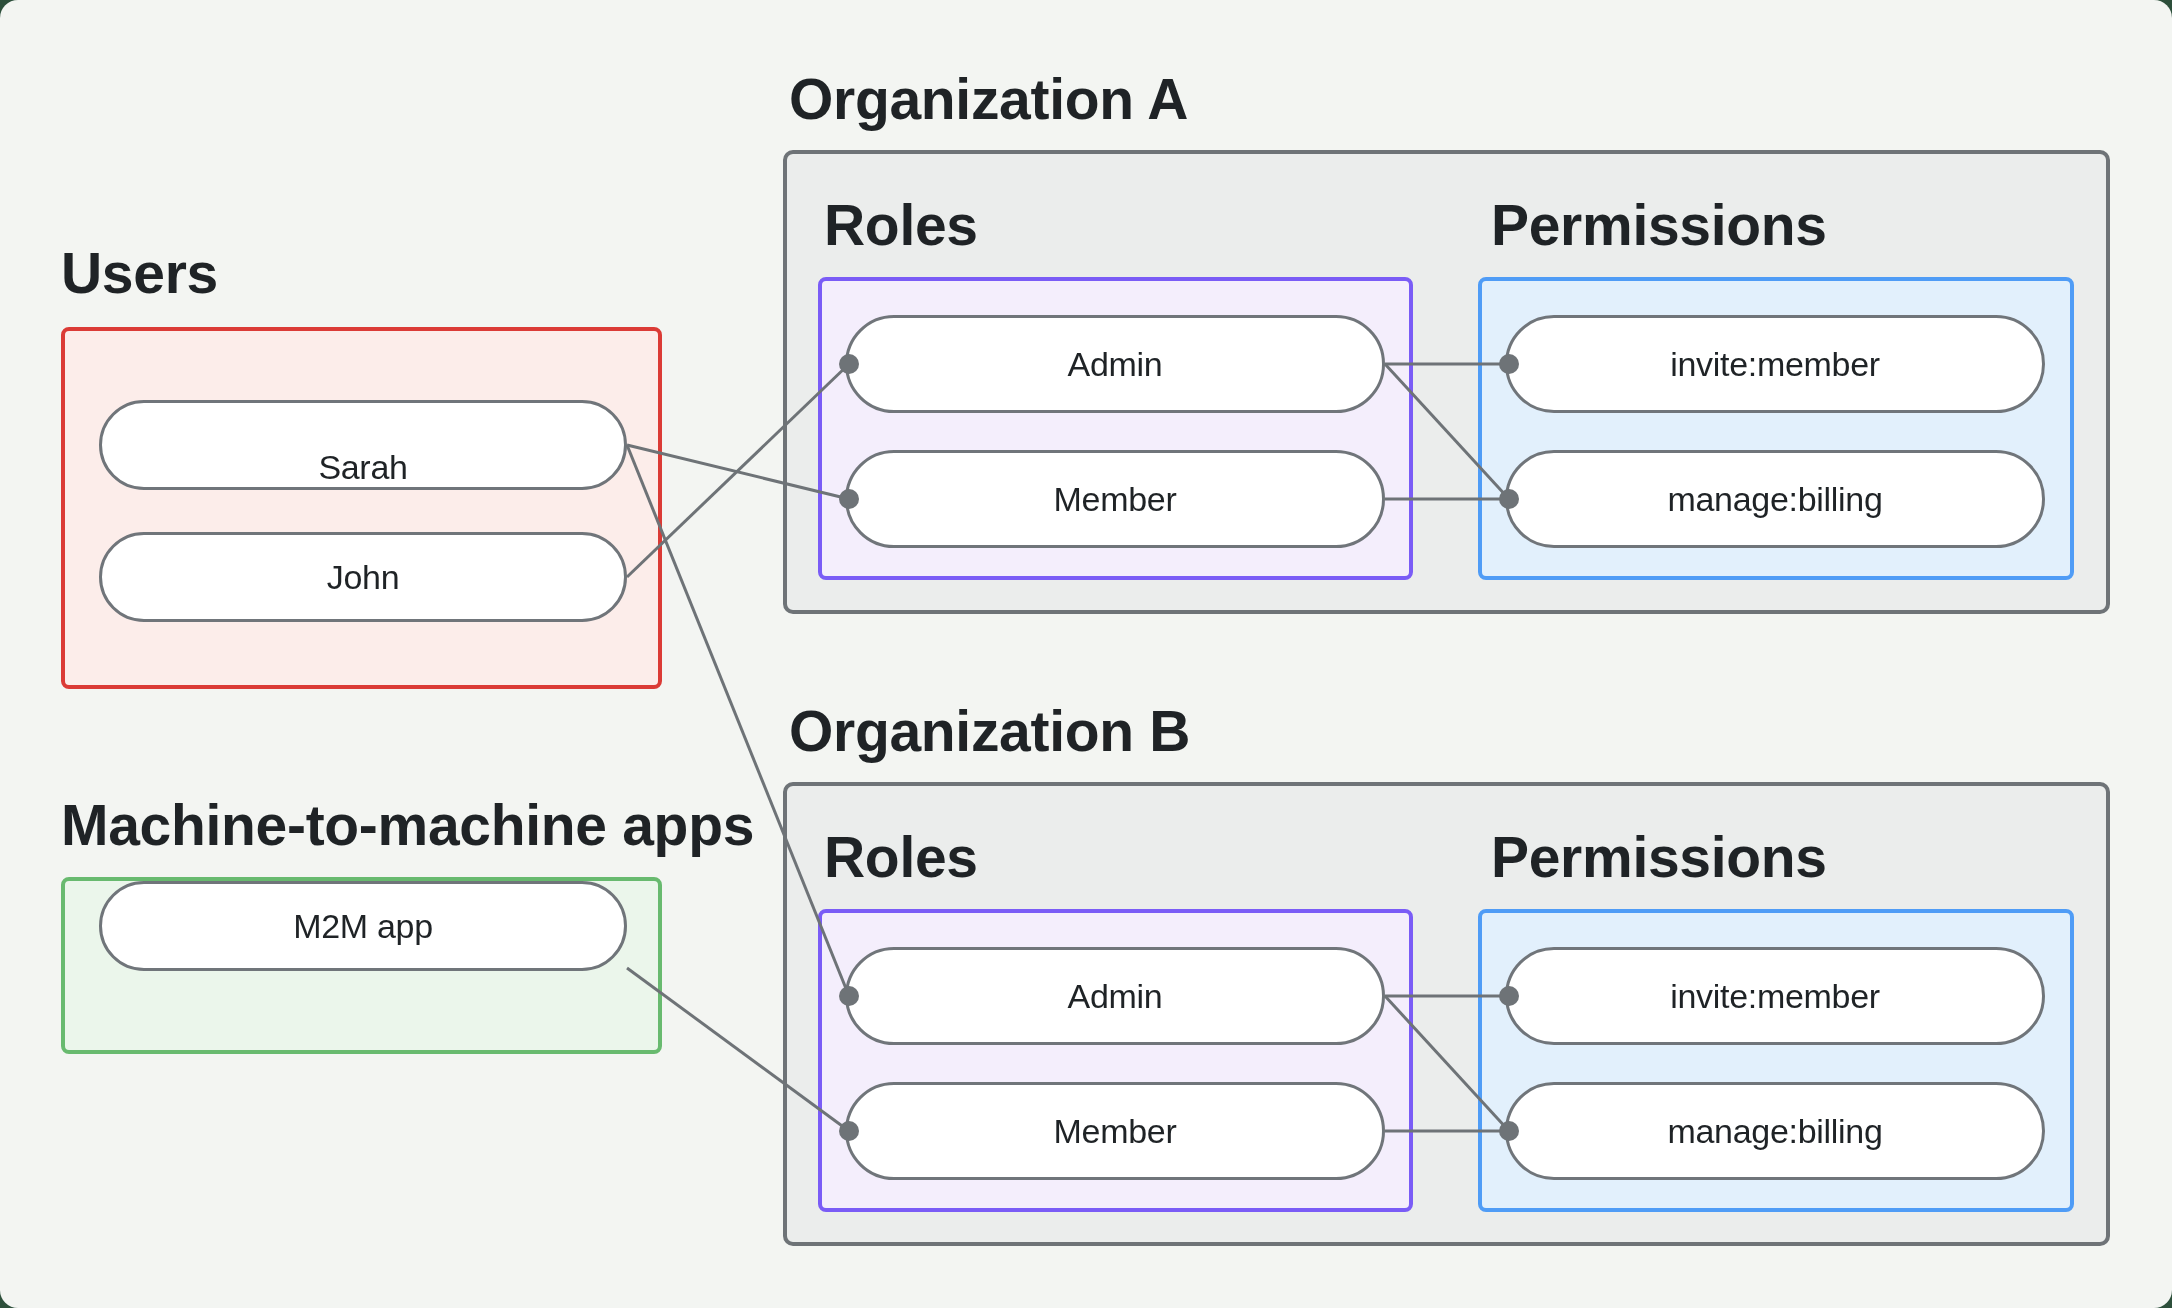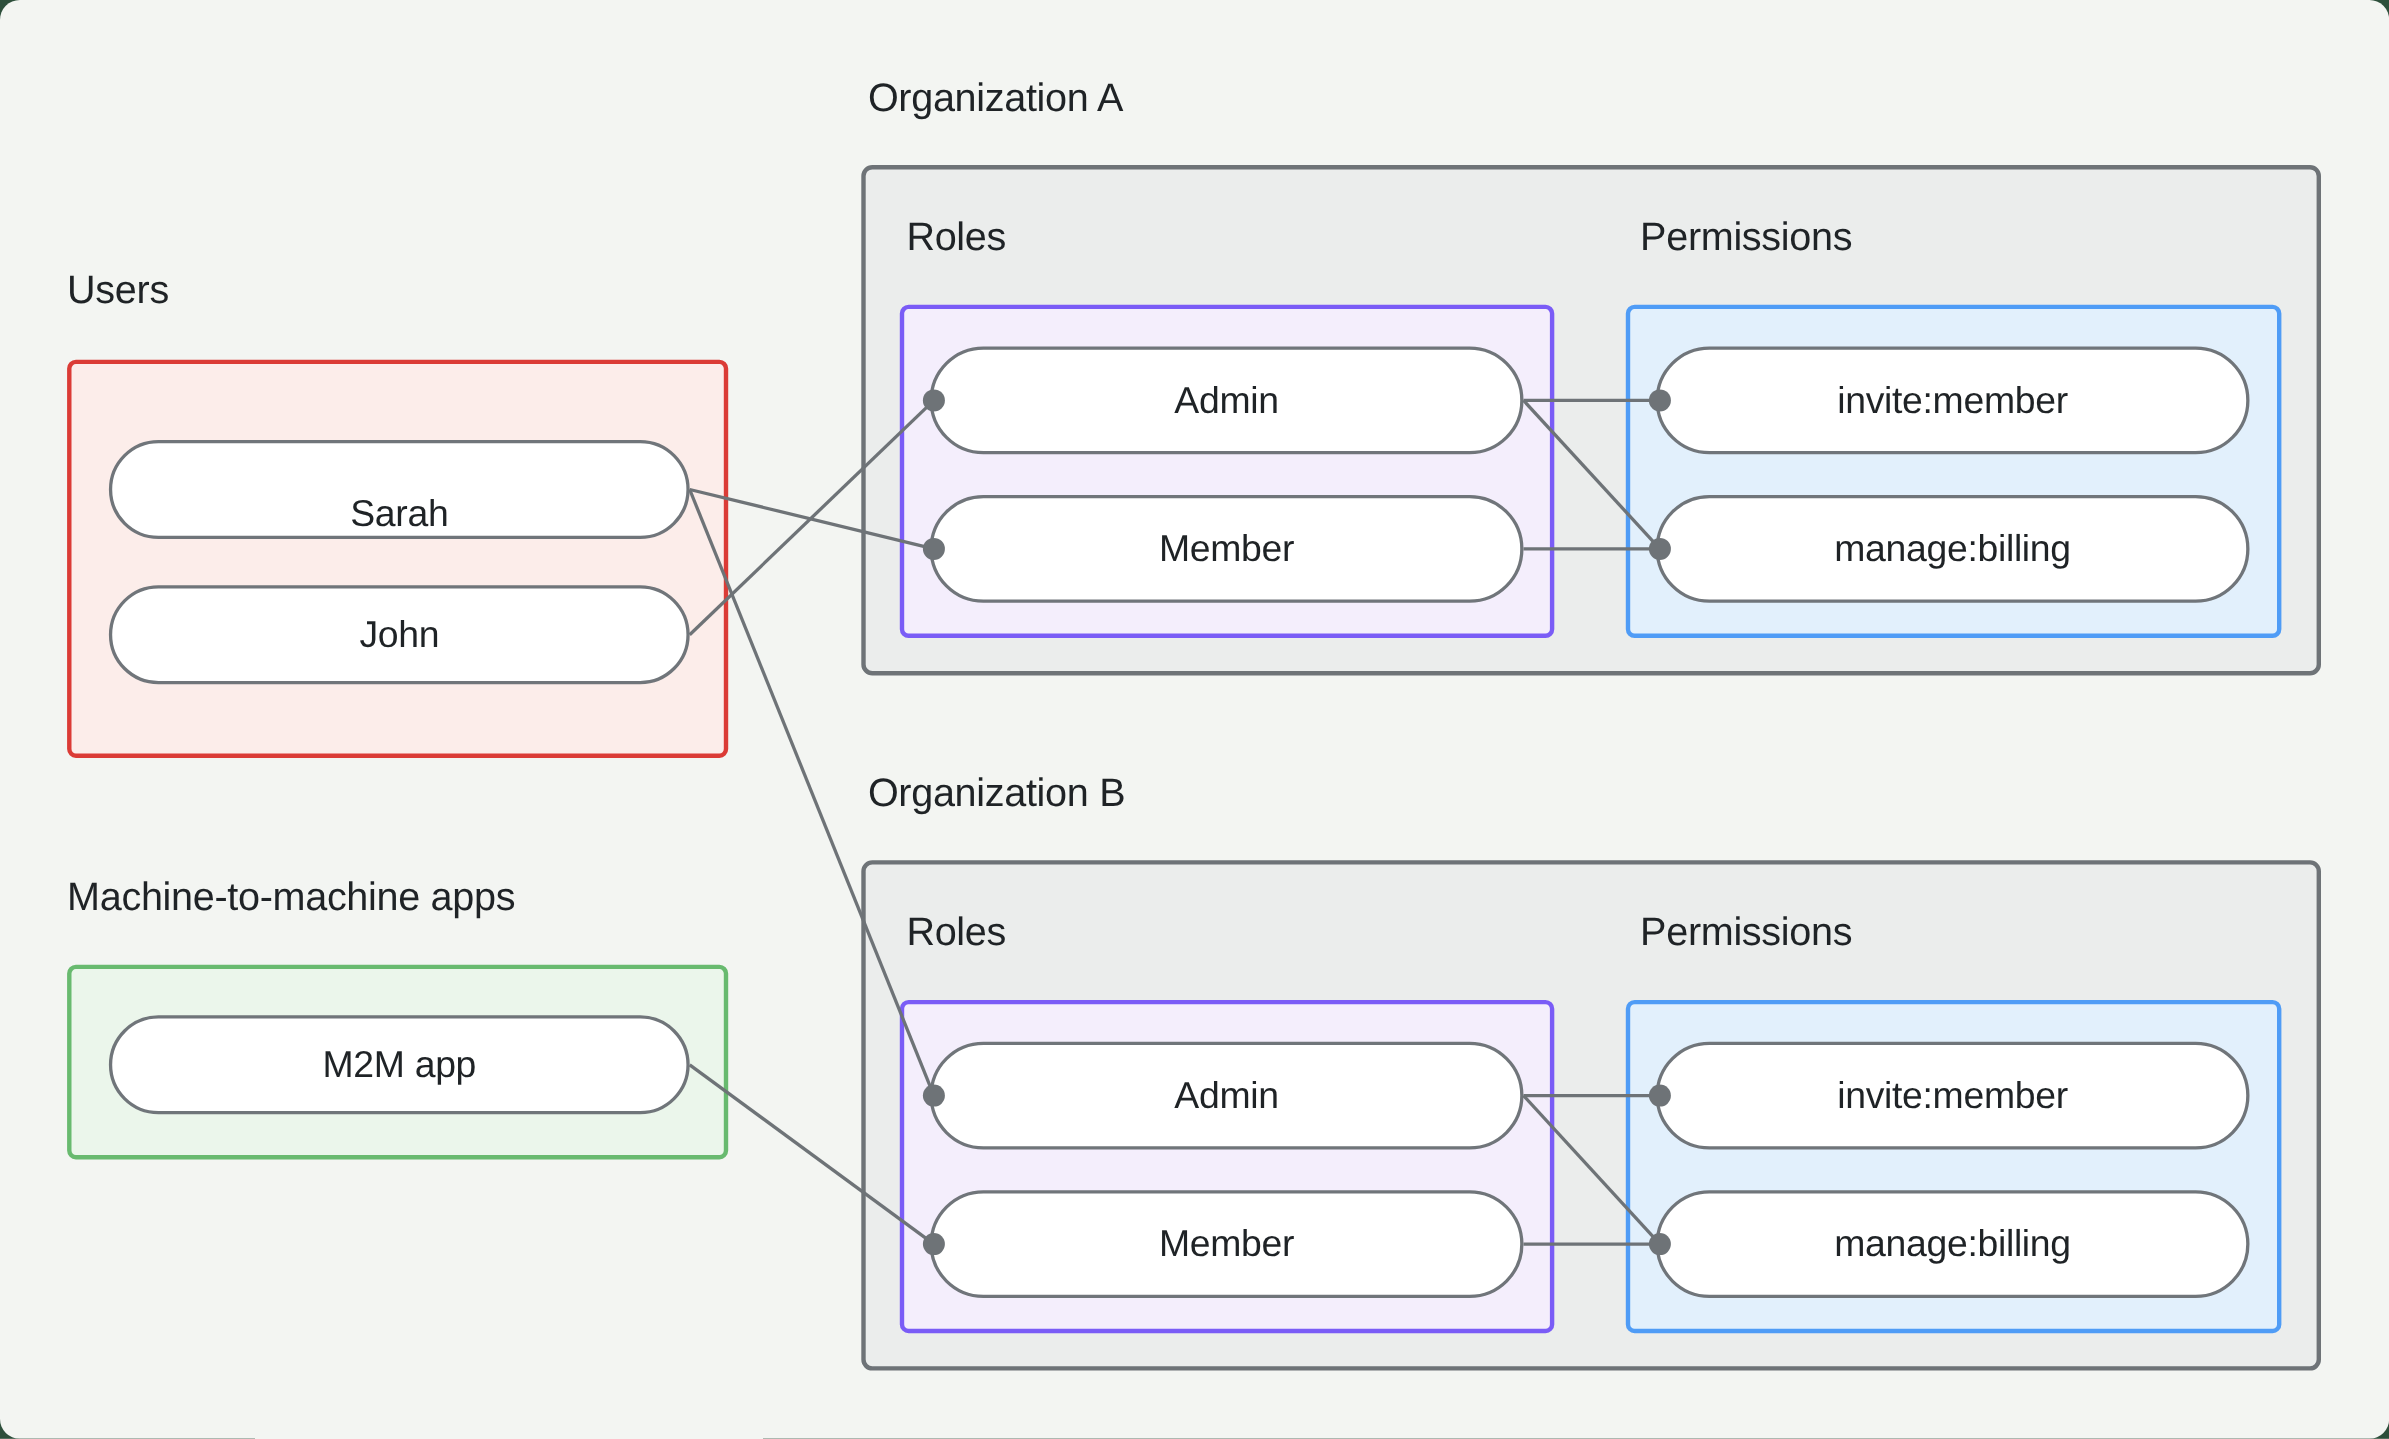--- a/index.html
+++ b/index.html
@@ -30,23 +30,23 @@
   }
   .stage{
     position:relative;
     width:2172px;height:1308px;
     background:var(--card_bg);
     border-radius:18px;
     overflow:hidden;
   }
   .label{
     position:absolute;
-    font-size:36px;
+    font-size:57px;
     line-height:1.05;
-    font-weight:400;
+    font-weight:700;
     letter-spacing:-0.3px;
     color:var(--text);
     white-space:nowrap;
     z-index:2;
   }
   .orgbox{
     position:absolute;
     background:var(--gray_fill);
     border:4px solid var(--gray_border);
     border-radius:10px;
@@ -90,21 +90,21 @@
   <div class="zone red" style="left:61px;top:327px;width:601px;height:362px;"></div>
   <div class="pill" style="left:99px;top:400px;width:528px;height:90px;align-items:flex-end;">
     <span>Sarah</span>
   </div>
   <div class="pill" style="left:99px;top:532px;width:528px;height:90px;">
     <span>John</span>
   </div>
 
   <div class="label" style="left:61px;top:796px;">Machine-to-machine apps</div>
   <div class="zone green" style="left:61px;top:877px;width:601px;height:177px;"></div>
-  <div class="pill" style="left:99px;top:923px;width:528px;height:90px;">
+  <div class="pill" style="left:99px;top:881px;width:528px;height:90px;">
     <span>M2M app</span>
   </div>
 
   <div class="label" style="left:789px;top:70px;">Organization A</div>
   <div class="orgbox" style="left:783px;top:150px;width:1327px;height:464px;"></div>
   <div class="label" style="left:824px;top:196px;">Roles</div>
   <div class="zone purple" style="left:818px;top:277px;width:595px;height:303px;"></div>
   <div class="pill" style="left:845px;top:315px;width:540px;height:98px;">
     <span>Admin</span>
   </div>

